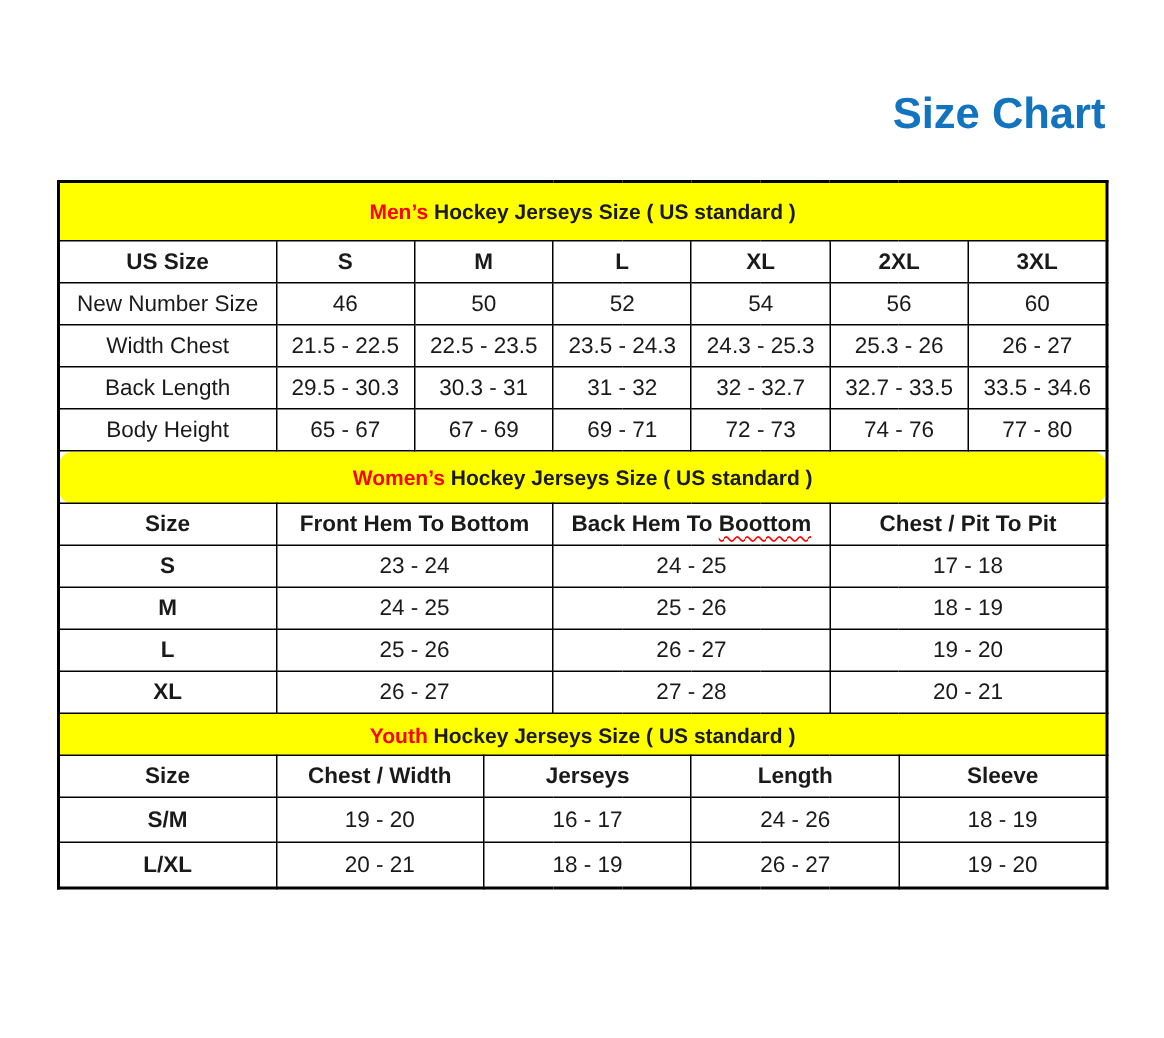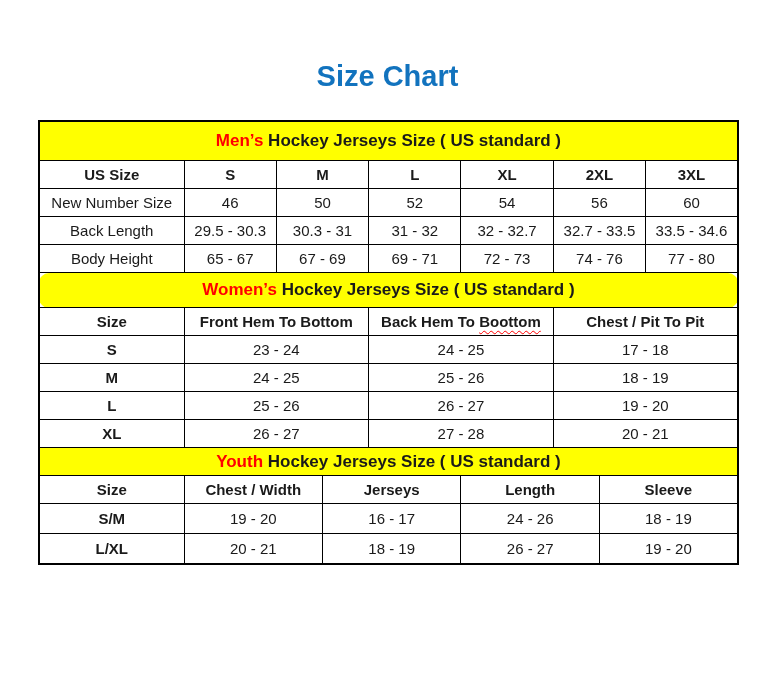--- a/index.html
+++ b/index.html
@@ -12,21 +12,21 @@
   body{
     width:776px;height:692px;
     background:#ffffff;
     font-family:"Liberation Sans", sans-serif;
     color:#1a1a1a;
   }
   .page{width:776px;height:692px;position:relative;}
   .page-title{
     position:absolute;
     left:38px;width:699px;top:60px;
-    text-align:center;
+    text-align:right;
     font-size:29px;
     font-weight:bold;
     color:var(--title-blue);
     letter-spacing:0px;
   }
   table.size-chart{
     position:absolute;
     left:38px;top:120px;
     width:699px;
     border-collapse:collapse;
@@ -38,21 +38,21 @@
     text-align:center;
     vertical-align:middle;
     padding:0 2px;
     overflow:hidden;
     white-space:nowrap;
   }
   table.size-chart{border:2px solid var(--border-black);}
   td.band{
     background:var(--band-yellow);
     font-weight:bold;
-    font-size:17px;
+    font-size:14px;
     border-top:2px solid var(--border-black);
     border-bottom:2px solid var(--border-black);
   }
   td.band .red-word{color:var(--accent-red);}
   tr.band-row-men td{height:38px;}
   tr.band-row-women td{height:34px;border-radius:10px;}
   tr.band-row-youth td{height:27px;margin-top:24px;}
   tr.hdr td{font-weight:bold;height:27px;}
   tr.data td{height:27px;}
   tr.data-tall td{height:29px;}
@@ -96,20 +96,29 @@
     <tr class="data">
       <td>New Number Size</td>
       <td colspan="2">46</td>
       <td colspan="2">50</td>
       <td colspan="2">52</td>
       <td colspan="2">54</td>
       <td colspan="2">56</td>
       <td colspan="2">60</td>
     </tr>
     <tr class="data">
+      <td>Width Chest</td>
+      <td colspan="2">21.5 - 22.5</td>
+      <td colspan="2">22.5 - 23.5</td>
+      <td colspan="2">23.5 - 24.3</td>
+      <td colspan="2">24.3 - 25.3</td>
+      <td colspan="2">25.3 - 26</td>
+      <td colspan="2">26 - 27</td>
+    </tr>
+    <tr class="data">
       <td>Back Length</td>
       <td colspan="2">29.5 - 30.3</td>
       <td colspan="2">30.3 - 31</td>
       <td colspan="2">31 - 32</td>
       <td colspan="2">32 - 32.7</td>
       <td colspan="2">32.7 - 33.5</td>
       <td colspan="2">33.5 - 34.6</td>
     </tr>
     <tr class="data">
       <td>Body Height</td>

